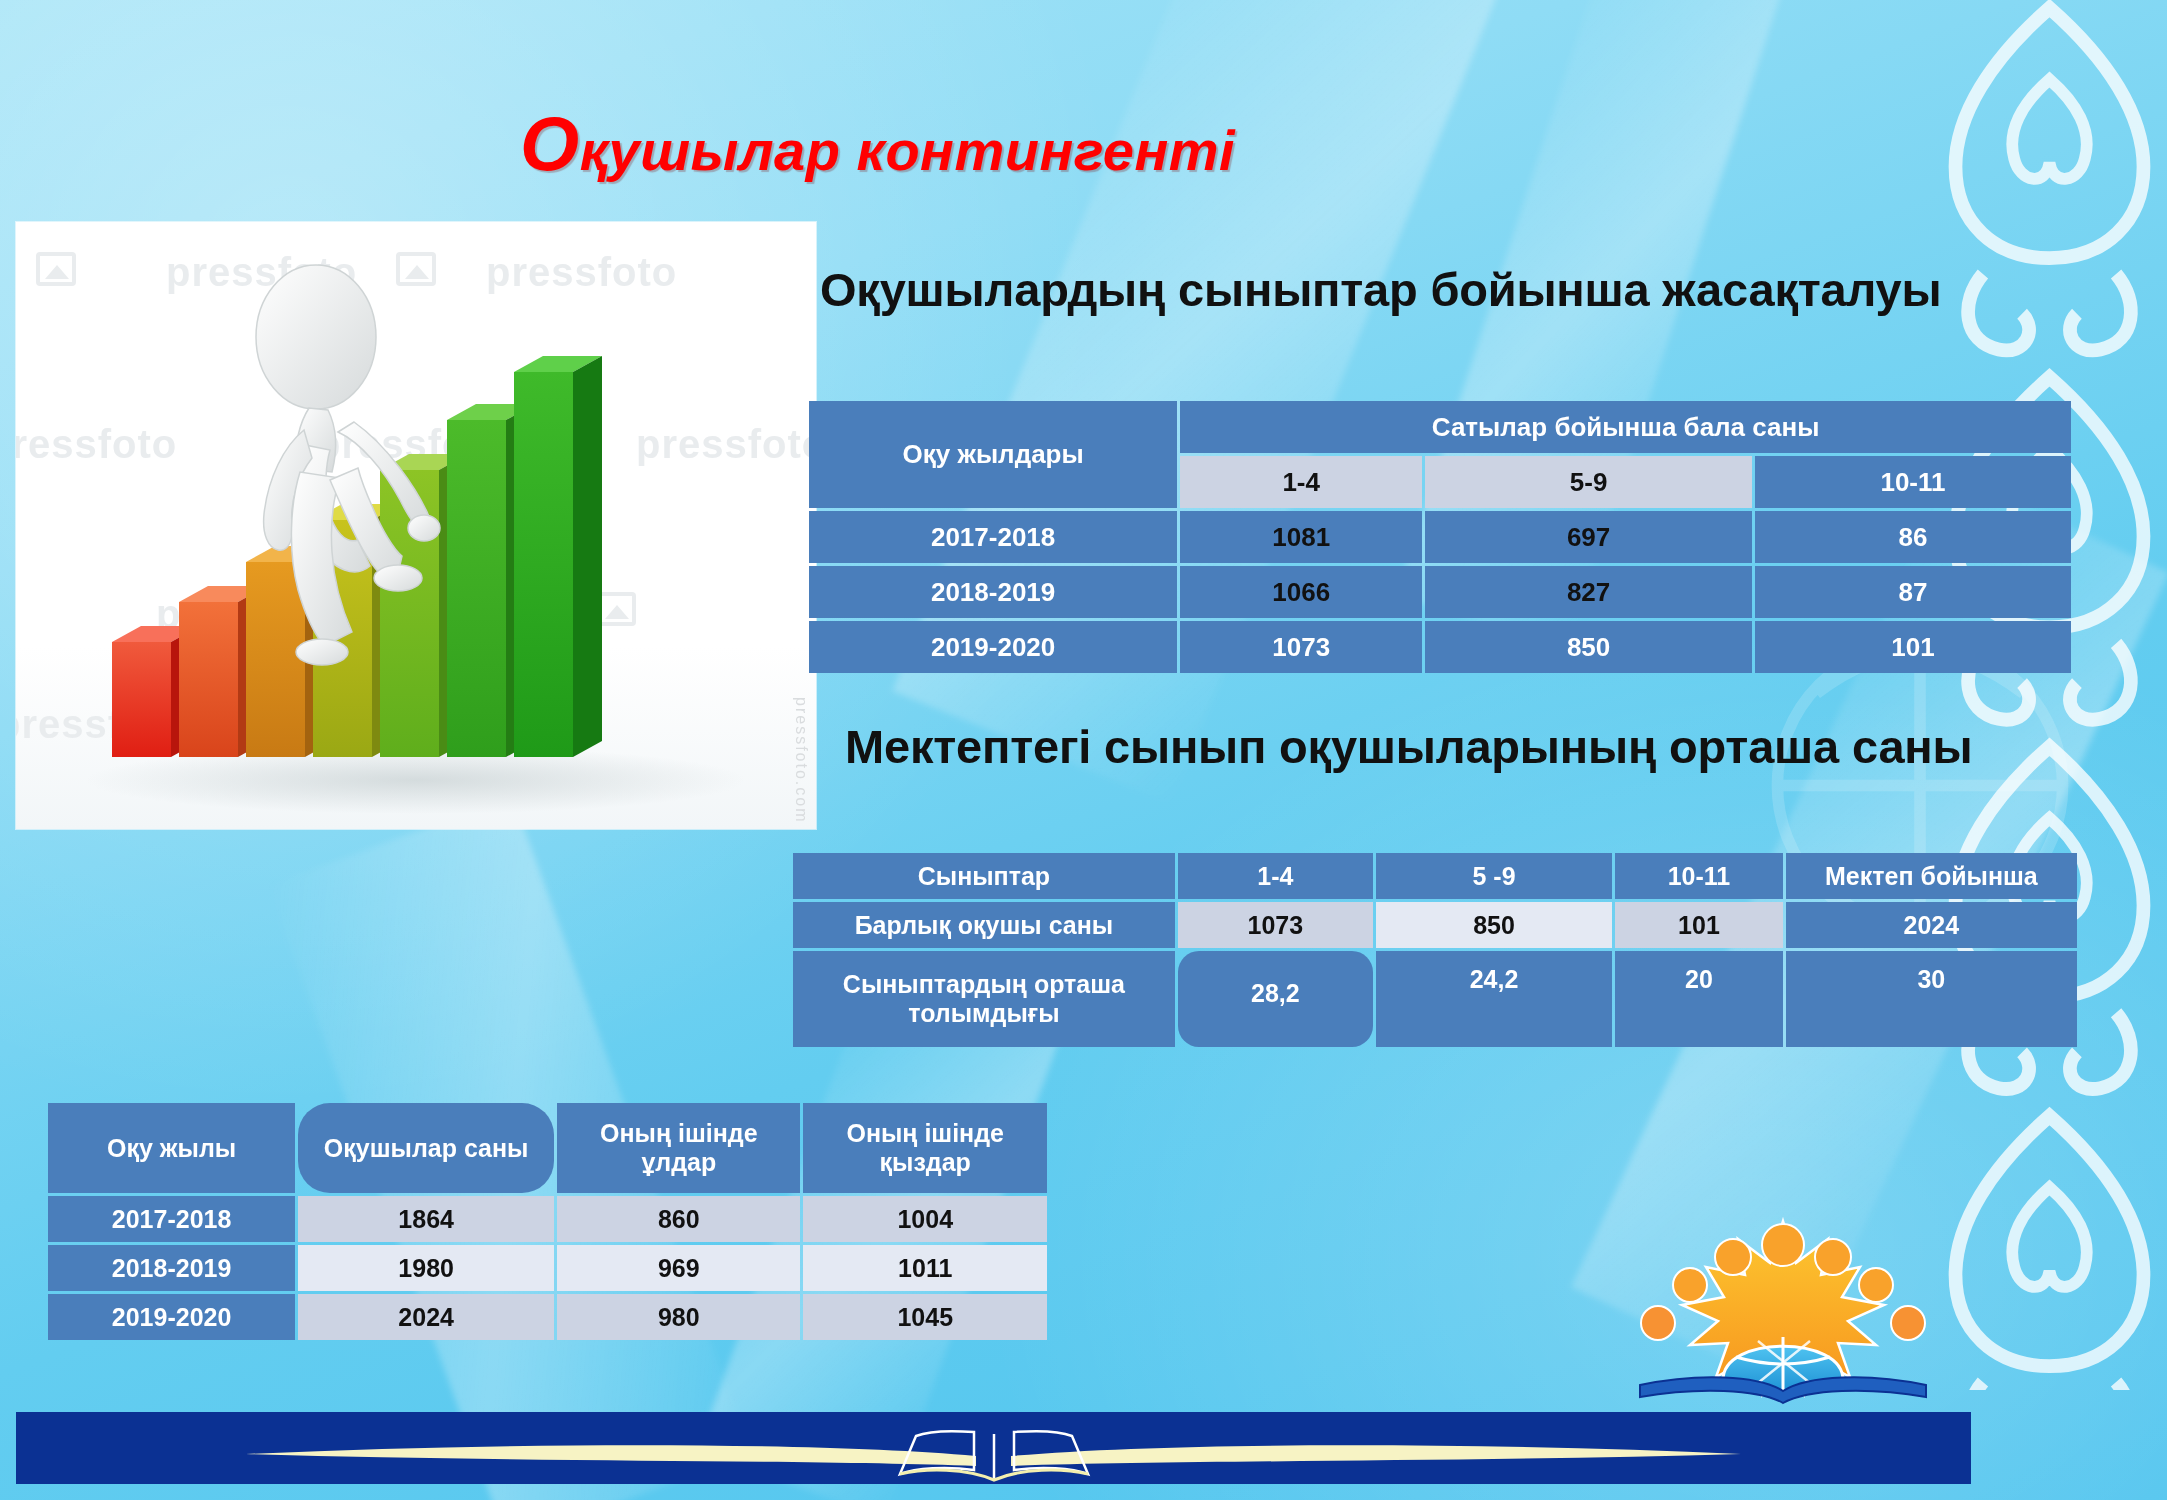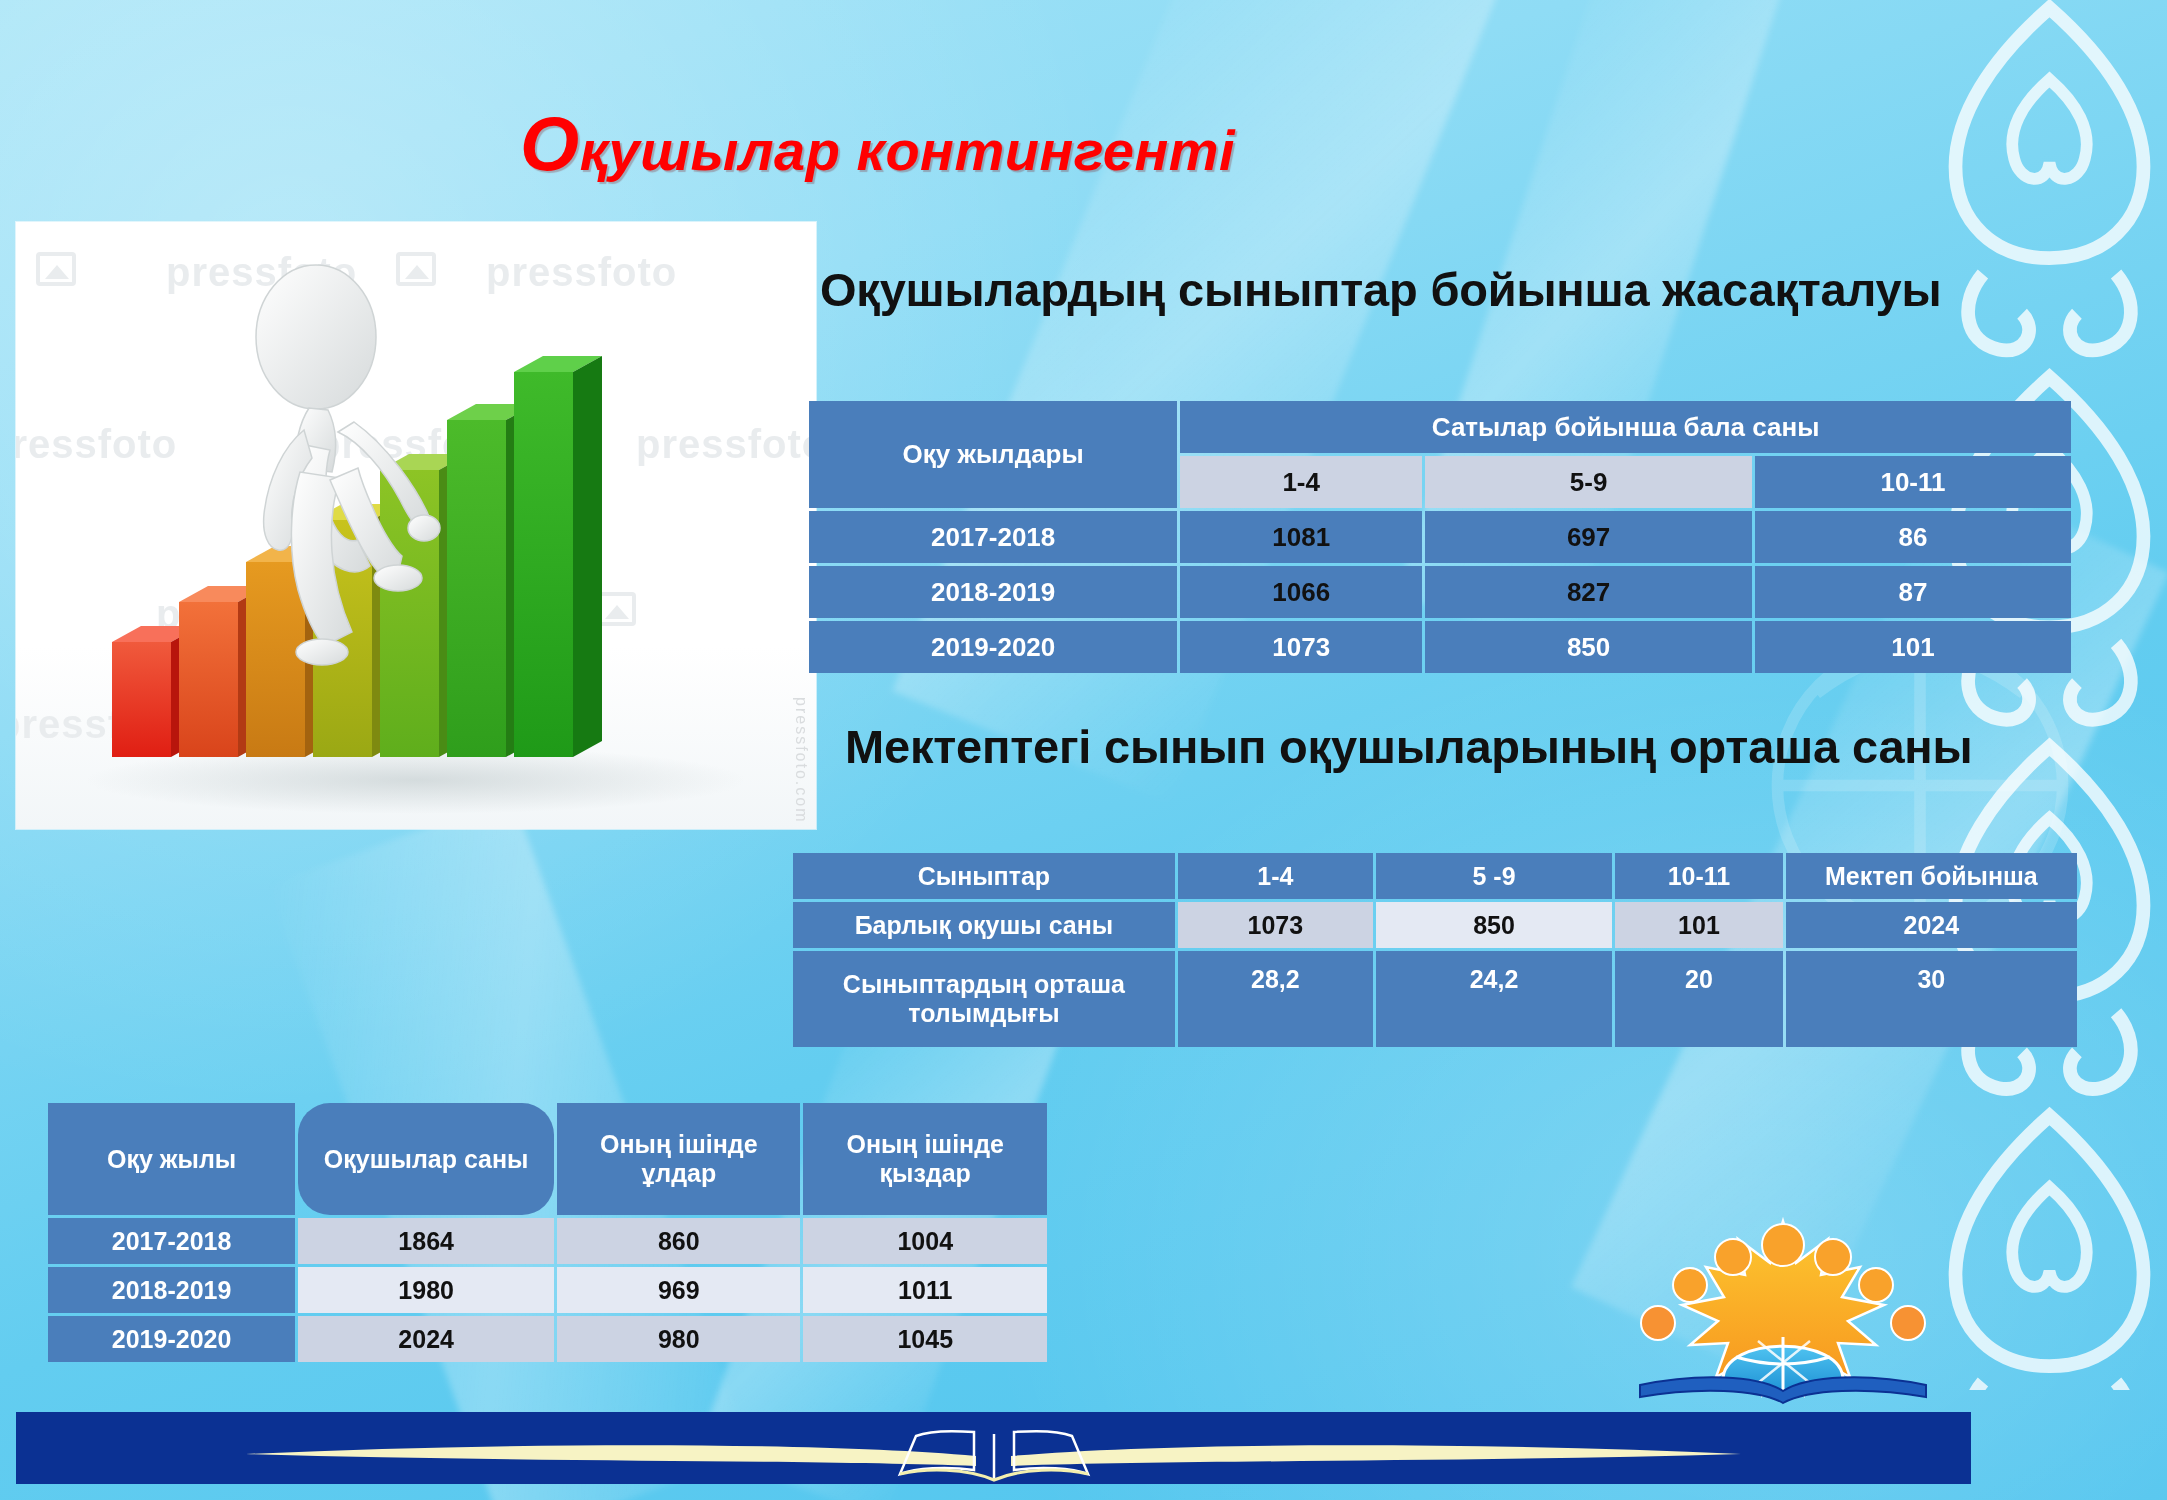--- a/index.html
+++ b/index.html
@@ -324,34 +324,34 @@
       </tr>
       <tr>
         <td>Барлық оқушы саны</td>
         <td class="lt">1073</td>
         <td class="lt2">850</td>
         <td class="lt">101</td>
         <td>2024</td>
       </tr>
       <tr>
         <td style="height:96px;">Сыныптардың орташа толымдығы</td>
-        <td style="vertical-align:top;padding-top:14px;">28,2</td>
+        <td style="vertical-align:top;padding-top:28px;border-radius:21px;">28,2</td>
         <td style="vertical-align:top;padding-top:14px;">24,2</td>
         <td style="vertical-align:top;padding-top:14px;">20</td>
         <td style="vertical-align:top;padding-top:14px;">30</td>
       </tr>
     </tbody>
       </table>
   </div>
 
   <div class="tbl" id="table3">
     <table>
       <tbody>
           <tr>
-        <td style="width:250px;height:112px;">Оқу жылы</td>
+        <td style="width:250px;height:90px;">Оқу жылы</td>
         <td style="width:258px;border-radius:32px;">Оқушылар саны</td>
         <td style="width:246px;">Оның ішінде ұлдар</td>
         <td style="width:246px;">Оның ішінде қыздар</td>
       </tr>
       <tr>
         <td>2017-2018</td>
         <td class="lt">1864</td>
         <td class="lt">860</td>
         <td class="lt">1004</td>
       </tr>

